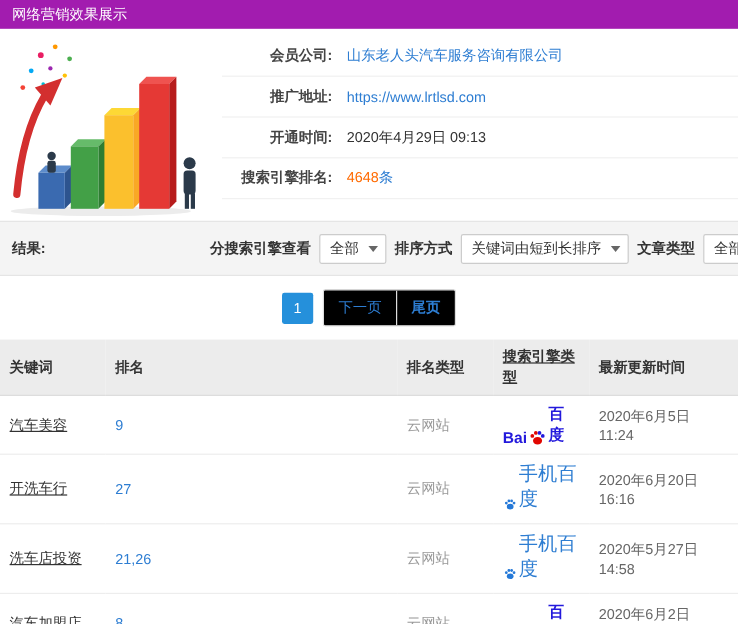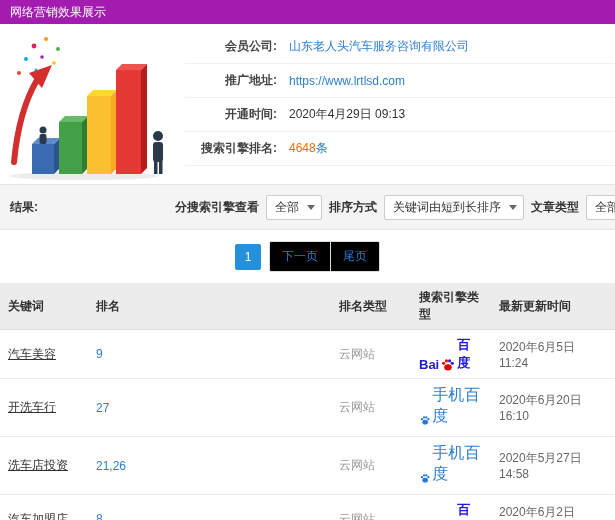--- a/index.html
+++ b/index.html
@@ -45,31 +45,31 @@
     border-top: 5px solid #666;
   }
   
   .pagination { display: flex; justify-content: center; align-items: center; margin: 11px 0; gap: 8px; }
   .page-current {
     width: 26px; height: 26px; background: #2590db; color: #fff;
     display: flex; align-items: center; justify-content: center; border-radius: 2px; cursor: pointer;
   }
   .page-group { display: flex; border: 1px solid #ddd; border-radius: 2px; overflow: hidden; background: #000000; }
   .page-link { padding: 6px 12px; color: #2d7dd2; text-decoration: none; }
-  .page-link + .page-link { border-left: 1px solid #ddd; }
+  .page-link + .page-link { border-left: 1px solid #ddd; font-weight: bold; }
   
   table { width: 100%; border-collapse: collapse; font-size: 12px; table-layout: fixed; }
   thead th {
     background: #ececec; font-weight: bold; color: #333; text-align: left;
     padding: 6px 8px; border-bottom: 1px solid #ddd;
   }
   .col-keyword { width: 88px; }
   .col-rank { width: 243px; }
   .col-ranktype { width: 80px; }
-  .col-engine { width: 80px; }
+  .col-engine { width: 80px; text-decoration: underline; }
   tbody td { padding: 6px 8px; border-bottom: 1px solid #ededed; height: 27px; }
   td.keyword { color: #333; text-decoration: underline; }
   td.rank a { color: #2d7dd2; text-decoration: none; }
   td.ranktype { color: #999; }
   td.time { color: #666; }
   .engine { display: inline-flex; align-items: flex-end; gap: 1px; }
   .paw { display: inline-block; margin: 0 1px; }
   .bai, .du { color: #2319dc; font-weight: bold; font-size: 13px; }
   .mb { color: #2d7dd2; font-size: 16px; }
 </style>
@@ -216,21 +216,21 @@
         <svg class="paw" width="13" height="13" viewBox="0 0 24 24">
           <circle cx="4.5" cy="9" r="2.7" fill="#2579d8"></circle>
           <circle cx="9.5" cy="4.8" r="2.7" fill="#2579d8"></circle>
           <circle cx="14.8" cy="4.8" r="2.7" fill="#2579d8"></circle>
           <circle cx="19.5" cy="9" r="2.7" fill="#2579d8"></circle>
           <ellipse cx="12" cy="16" rx="6.5" ry="5.5" fill="#2579d8"></ellipse>
         </svg>
         <span class="mb">手机百度</span>
       </span>
     </td>
-    <td class="time"><span>2020年6月20日 16:10</span></td>
+    <td class="time"><span>2020年6月20日 16:16</span></td>
   </tr>
       <tr>
     <td class="keyword"><span>洗车店投资</span></td>
     <td class="rank"><a href="#">21,26</a></td>
     <td class="ranktype"><span>云网站</span></td>
     <td class="engine-cell">
       
       <span class="engine engine-mobile">
         <svg class="paw" width="13" height="13" viewBox="0 0 24 24">
           <circle cx="4.5" cy="9" r="2.7" fill="#2579d8"></circle>

